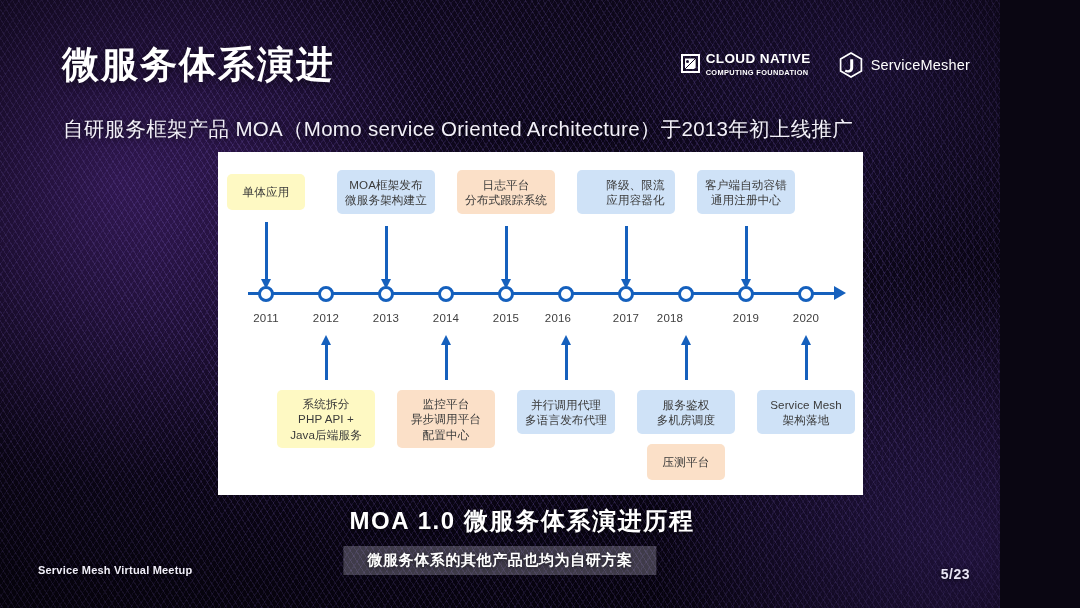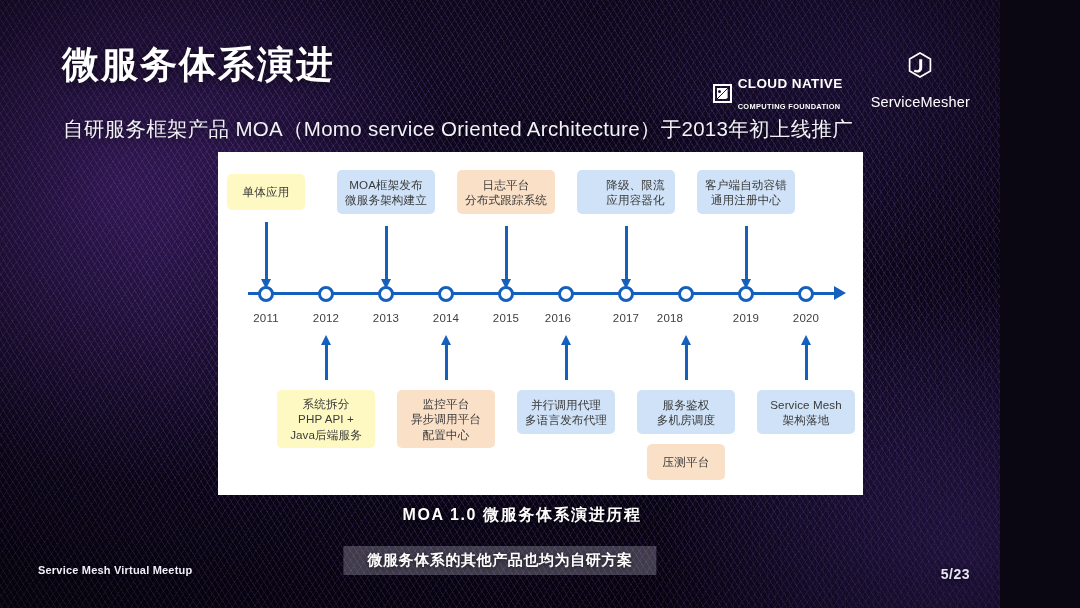--- a/index.html
+++ b/index.html
@@ -66,41 +66,41 @@
   #subtitle {
     position:absolute; left:63px; top:115px;
     font-size:20.5px; color:#f2f0f8; font-weight:500;
     letter-spacing:.3px;
     text-shadow:0 1px 6px rgba(0,0,0,.7);
   }
 
   
   #logos {
     position:absolute; right:30px; top:52px;
-    display:flex; align-items:flex-end; gap:28px;
+    display:flex; align-items:flex-start; gap:28px;
   }
   .cncf { display:flex; align-items:center; gap:6px; }
   .cncf-mark {
     width:19px; height:19px; border:2px solid #fff; position:relative;
   }
   .cncf-mark::before{
     content:""; position:absolute; left:2px; top:2px; right:2px; bottom:2px;
     background:linear-gradient(135deg, #fff 0 46%, transparent 46% 54%, #fff 54% 100%);
     clip-path:polygon(0 0,100% 0,100% 100%,0 100%);
   }
   .cncf-mark::after{
     content:""; position:absolute; left:3.5px; top:3.5px; width:3px; height:3px;
     background:#1b1030; border-radius:50%;
     box-shadow:8px 8px 0 0 #1b1030;
   }
   .cncf-txt { line-height:1; }
   .cncf-l1 { font-size:13.5px; font-weight:bold; color:#fff; letter-spacing:.4px; }
-  .cncf-l2 { font-size:7.4px; font-weight:bold; color:#fff; letter-spacing:.35px; margin-top:12px; }
-
-  .sm { display:flex; align-items:center; gap:16px;flex-direction:column; }
+  .cncf-l2 { font-size:7.4px; font-weight:bold; color:#fff; letter-spacing:.35px; margin-top:3px; }
+
+  .sm { display:flex; align-items:center; gap:8px; }
   .sm-mark { width:24px; height:26px; }
   .sm-txt { font-size:14.5px; color:#fff; font-weight:500; letter-spacing:.2px; }
 
   
   #panel {
     position:absolute; left:218px; top:152px;
     width:645px; height:343px;
     background:#ffffff;
   }
 
@@ -146,21 +146,21 @@
     width:0; height:0;
     border-left:5.5px solid transparent;
     border-right:5.5px solid transparent;
   }
   .arr.down::after { bottom:-9px; border-top:10px solid #1560bd; }
   .arr.up::after   { top:-9px;  border-bottom:10px solid #1560bd; }
 
   
   #caption {
     position:absolute; left:0; right:0; top:505px;
-    text-align:center; font-size:16px; font-weight:bold; color:#ffffff;
+    text-align:center; font-size:24px; font-weight:bold; color:#ffffff;
     letter-spacing:1.6px;
     text-shadow:0 1px 6px rgba(0,0,0,.8);
     padding-left:44px;
   }
   #banner {
     position:absolute; left:50%; top:546px; transform:translateX(-50%);
     padding:5px 24px;
     background:rgba(226,220,240,0.26);
     color:#ffffff; font-size:15px; font-weight:bold;
     letter-spacing:.6px;

